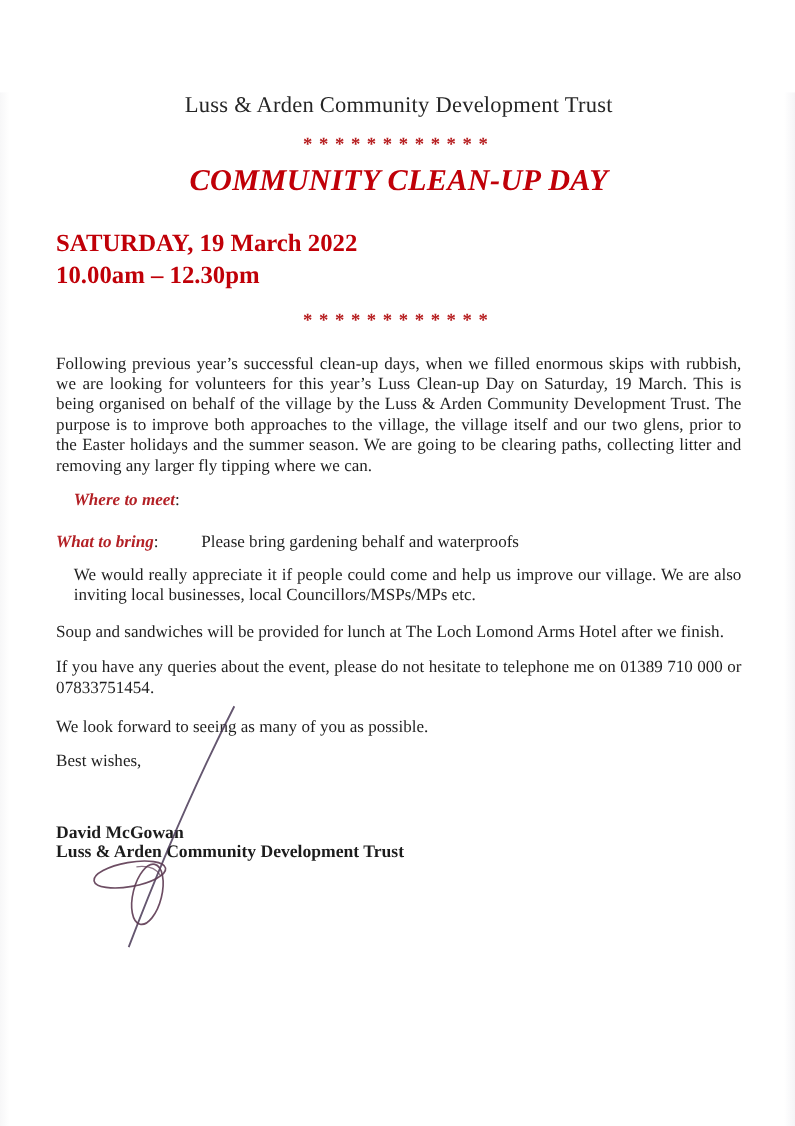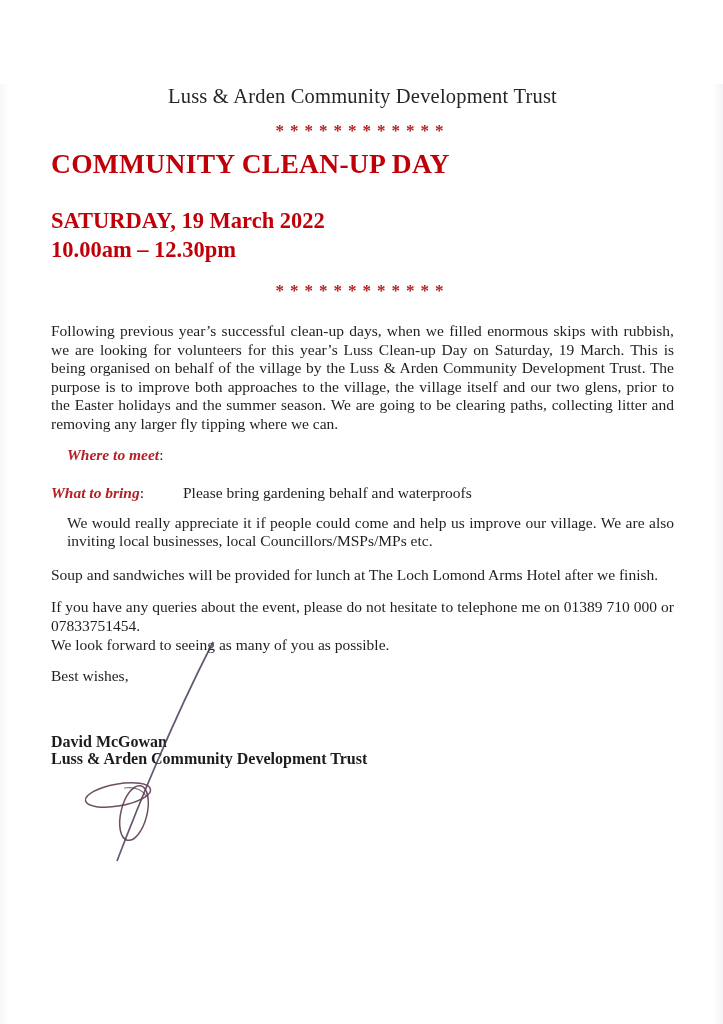--- a/index.html
+++ b/index.html
@@ -33,26 +33,27 @@
     color: #b61d1f;
     font-weight: bold;
     font-size: 17px;
     line-height: 20px;
     letter-spacing: 6px;
     margin-top: 13px;
   }
   .stars.bottom { margin-top: 17px; }
   .headline {
     margin-top: 6px;
-    text-align: left;
+    text-align: center;
     color: #c00008;
     font-weight: bold;
     font-size: 27.5px;
     line-height: 33px;
     letter-spacing: 0.3px;
+    font-style: italic;
   }
   .date-block {
     margin-top: 26px;
     text-align: left;
     color: #c00008;
     font-weight: bold;
     font-size: 22.5px;
     line-height: 29px;
   }
   .body-text {
@@ -78,21 +79,21 @@
   }
   .detail-label .colon {
     color: #1f1f1f;
     font-weight: normal;
     font-style: normal;
   }
   .detail-value { color: #1f1f1f; }
   .p2 { margin-top: 12px; margin-left: 16px; }
   .p3 { margin-top: 15px; }
   .p4 { margin-top: 14px; }
-  .p5 { }
+  .p5 { margin-top: 16px; }
   .closing { margin-top: 13px; text-align: left; }
   .sig-block {
     margin-top: 47px;
     font-size: 16px;
     line-height: 17.6px;
     font-weight: bold;
     color: #1c1c1c;
   }
   .signature-svg {
     position: absolute;

